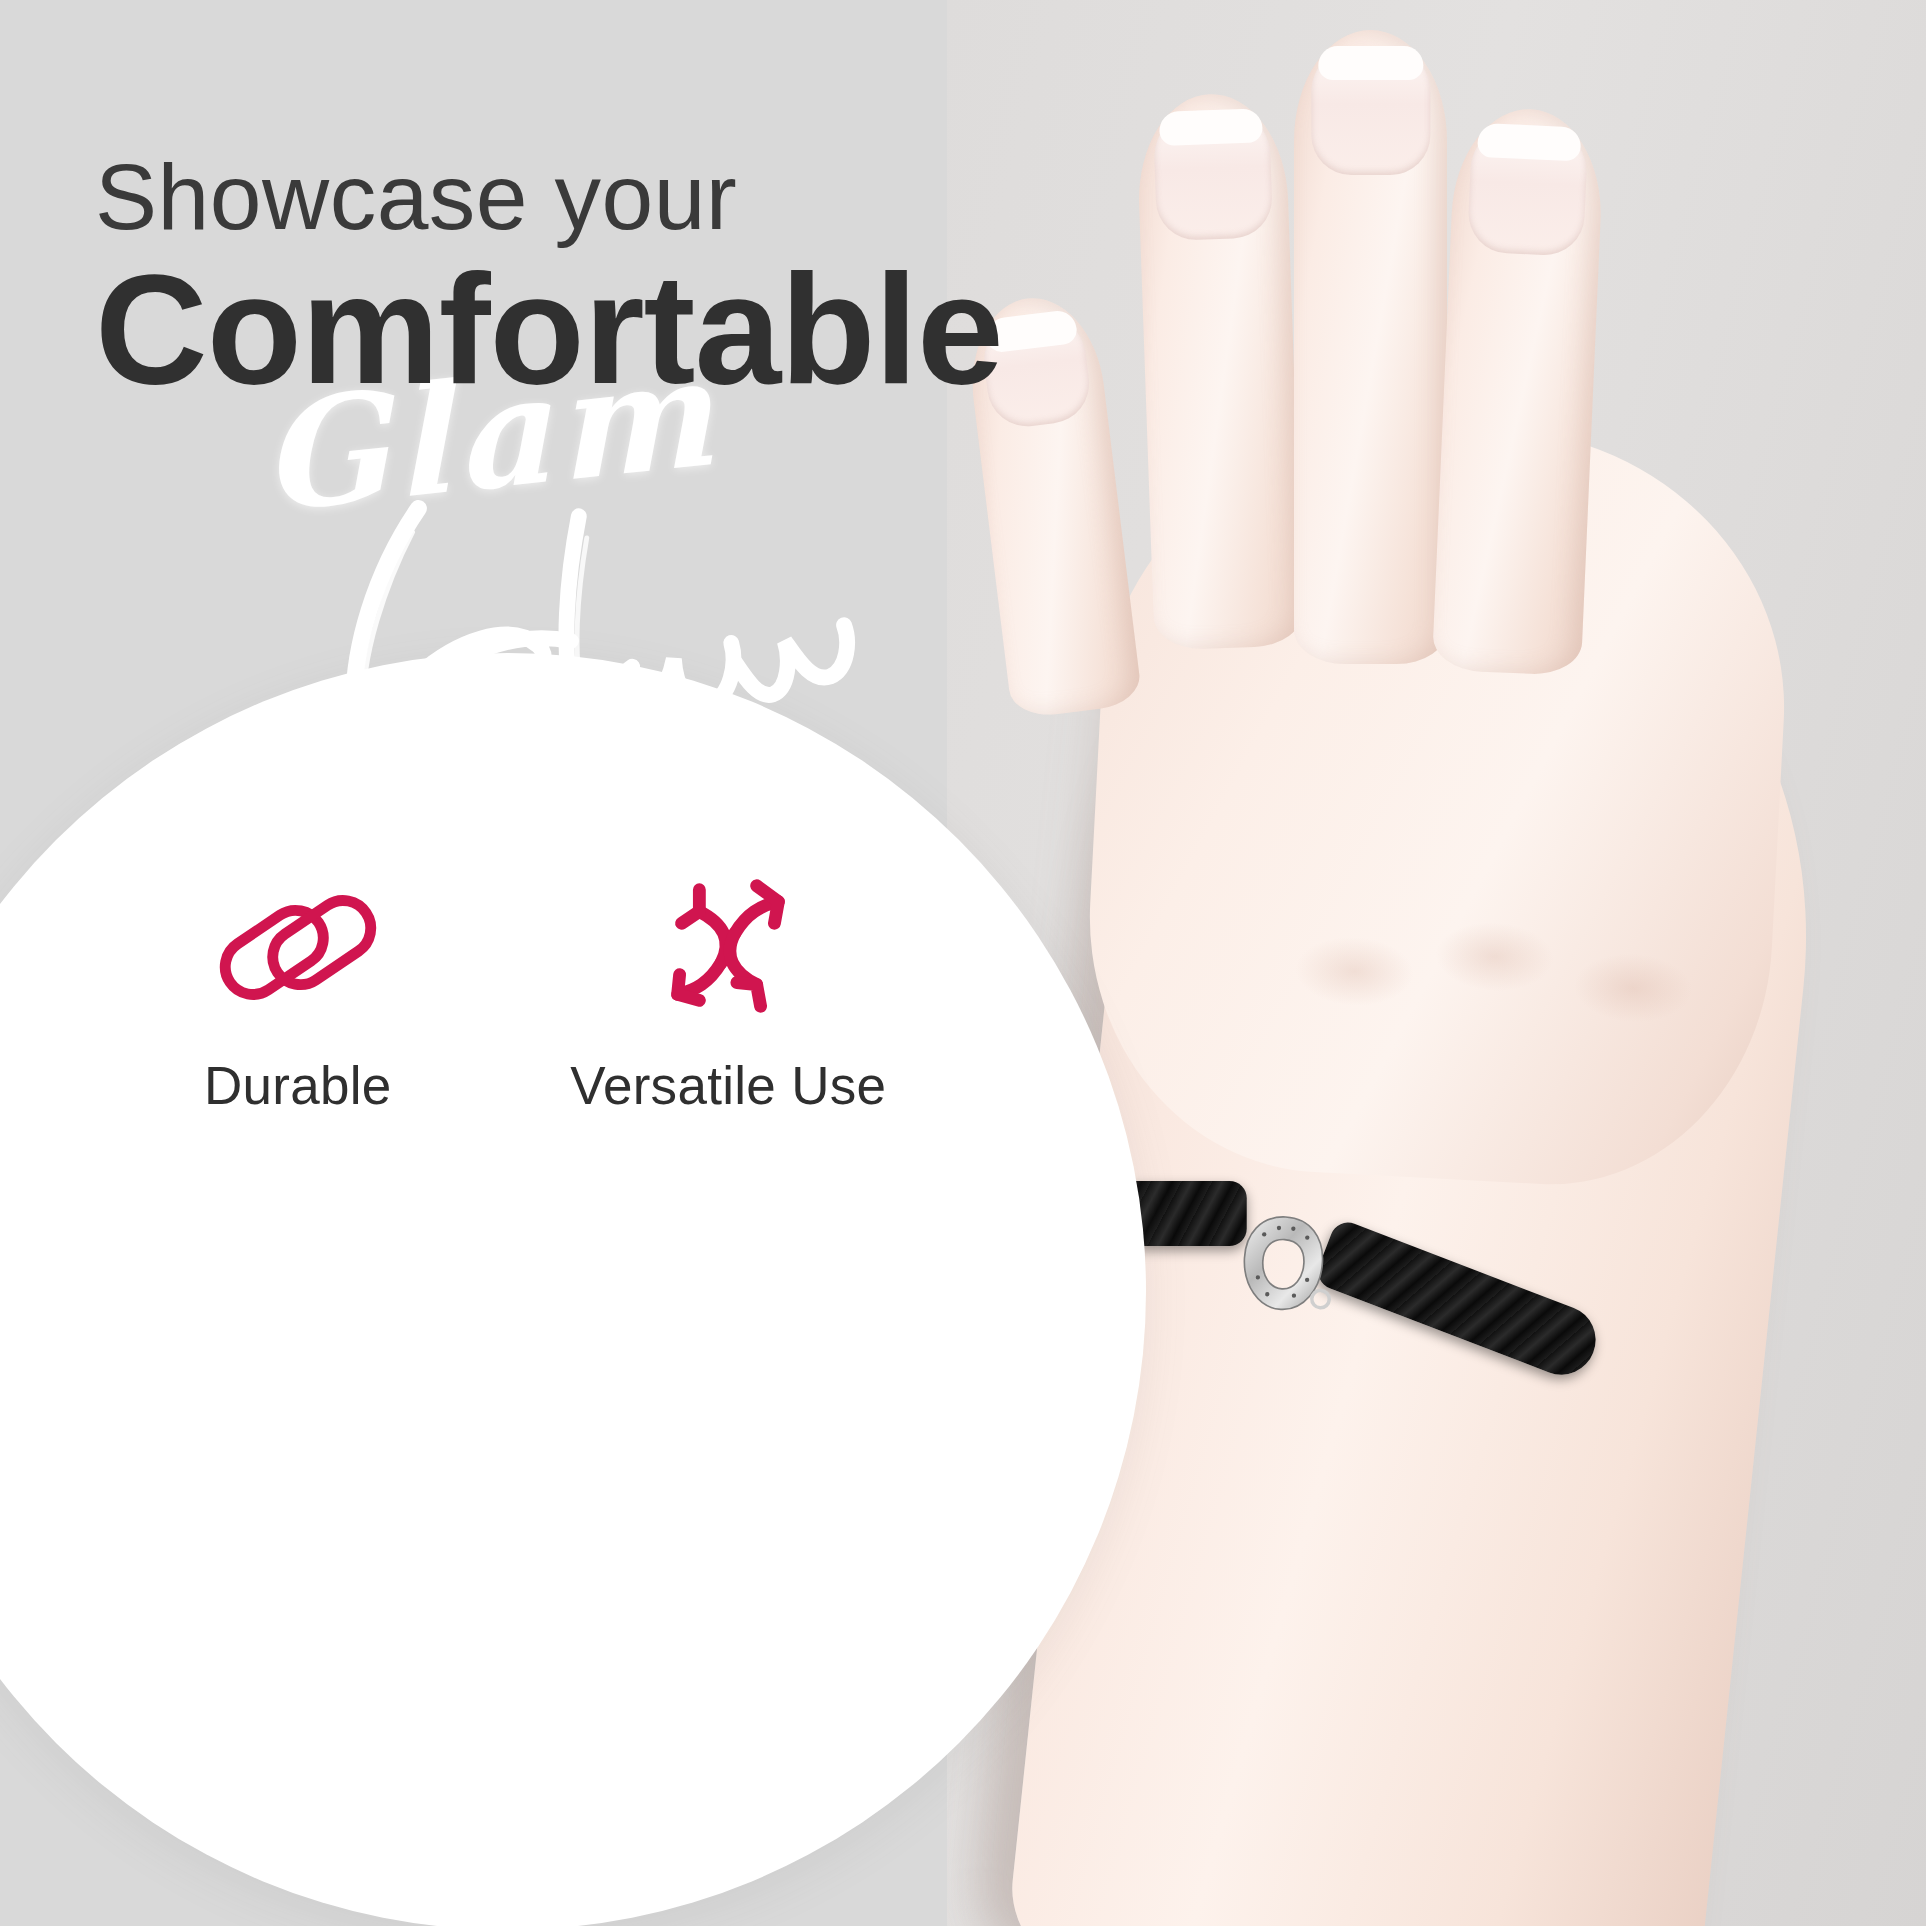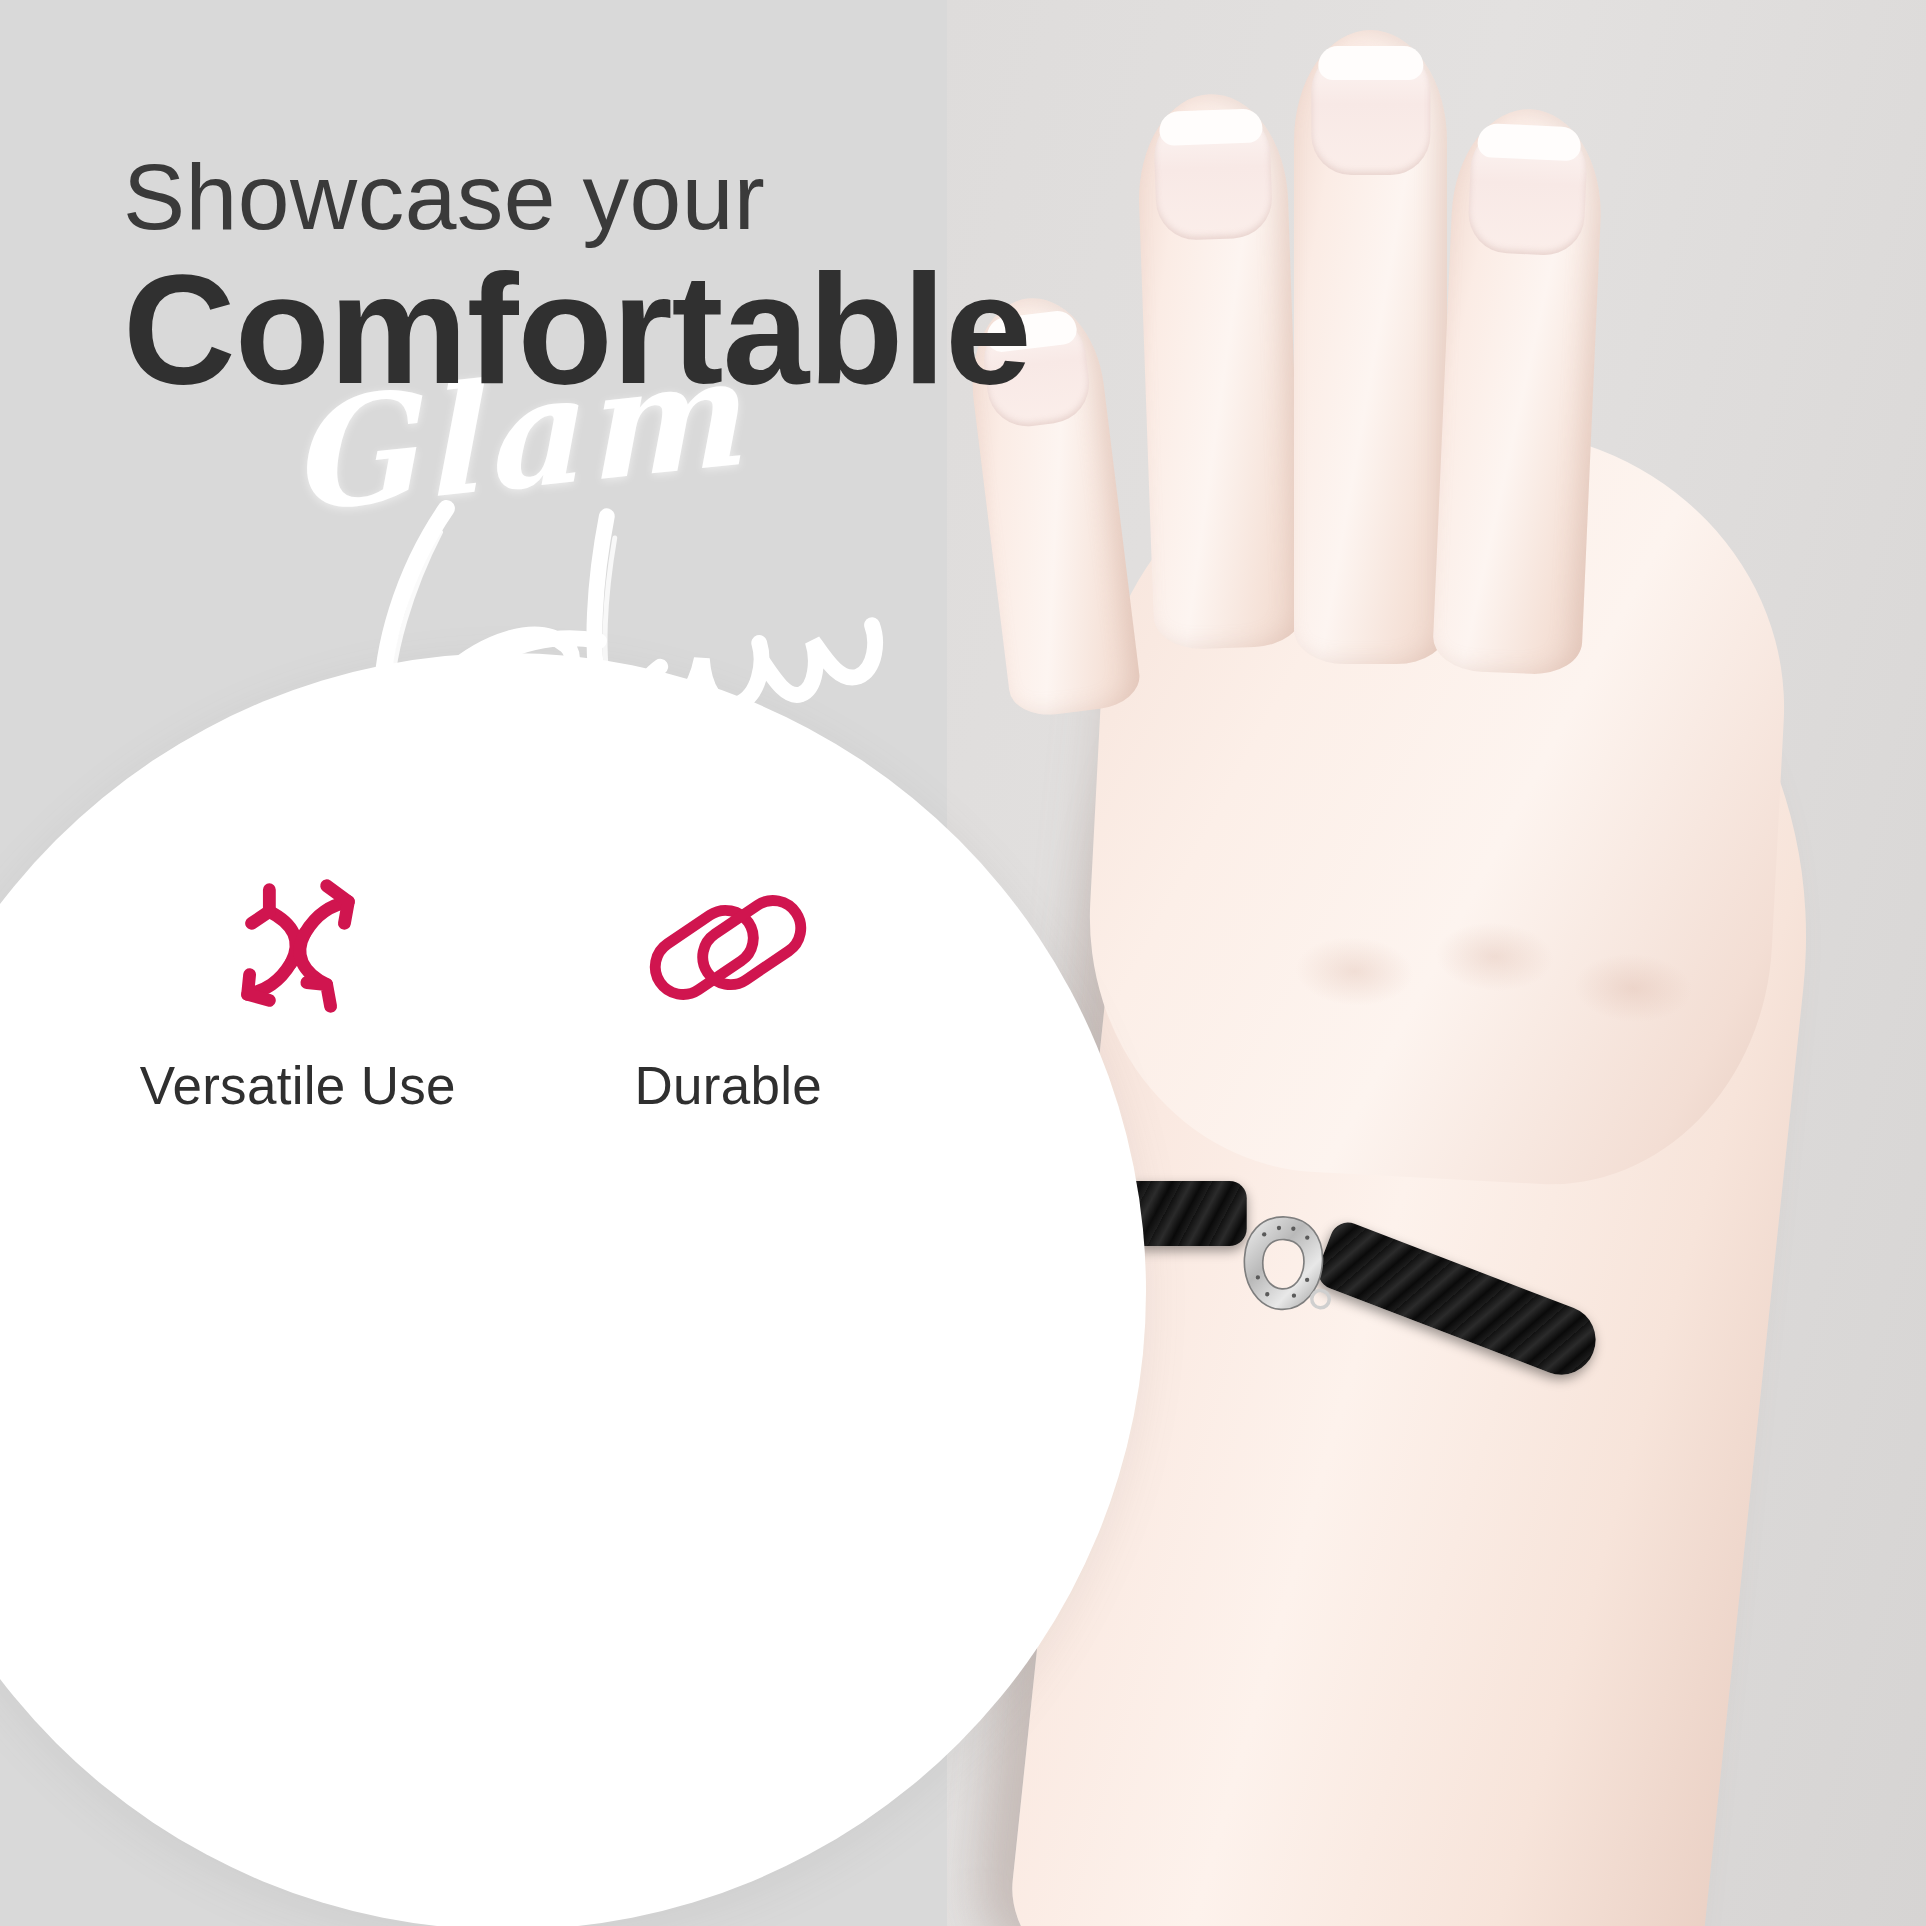--- a/index.html
+++ b/index.html
@@ -108,21 +108,21 @@
     transform:rotate(14deg);
   }
   .horseshoe{
     position:absolute;left:269px;top:12px;
     width:103px;height:111px;
     transform:rotate(-4deg);
   }
 
   
   .headline{
-    position:absolute;left:95px;top:150px;width:1049px;margin-left:28px;
+    position:absolute;left:95px;top:150px;width:1049px;
   }
   .line-1{
     font-size:93px;line-height:1.02;color:#3a3a3a;font-weight:400;
     letter-spacing:0.5px;
   }
   .line-2{
     font-size:156px;line-height:1.0;color:#303030;font-weight:700;
     letter-spacing:-1px;margin-top:6px;position:relative;z-index:2;
   }
   .script-word{
@@ -247,47 +247,47 @@
     </svg>
 
     <div class="script-word">Glam</div>
   </div>
 
   <div class="feature-circle">
     <div class="feature-grid">
 
       <div class="feature">
         <div class="feature-icon">
+          <svg width="178" height="149" viewBox="0 0 180 150">
+            <g fill="none" stroke="#D0154F" stroke-width="11" stroke-linecap="round" stroke-linejoin="round">
+              <rect x="12" y="52" width="108" height="56" rx="28" transform="rotate(-34 66 80)"></rect>
+              <rect x="60" y="42" width="108" height="56" rx="28" transform="rotate(-34 114 70)"></rect>
+            </g>
+          </svg>
+        </div>
+        <div class="feature-label">Durable</div>
+      </div>
+
+      <div class="feature">
+        <div class="feature-icon">
           <svg width="160" height="160" viewBox="0 0 162 162">
             <g fill="none" stroke="#D0154F" stroke-width="13" stroke-linecap="round" stroke-linejoin="round">
               <path d="M74 96 C 62 116 48 124 30 128"></path>
               <path d="M74 96 C 86 74 76 56 52 44"></path>
               <path d="M88 66 C 100 46 114 38 132 34"></path>
               <path d="M88 66 C 76 88 86 106 110 118"></path>
               <polyline points="52,22 52,44 34,56"></polyline>
               <polyline points="110,18 132,34 128,56"></polyline>
               <polyline points="32,108 30,128 52,134"></polyline>
               <polyline points="90,116 110,118 114,140"></polyline>
             </g>
           </svg>
         </div>
         <div class="feature-label">Versatile Use</div>
       </div>
 
-      <div class="feature">
-        <div class="feature-icon">
-          <svg width="178" height="149" viewBox="0 0 180 150">
-            <g fill="none" stroke="#D0154F" stroke-width="11" stroke-linecap="round" stroke-linejoin="round">
-              <rect x="12" y="52" width="108" height="56" rx="28" transform="rotate(-34 66 80)"></rect>
-              <rect x="60" y="42" width="108" height="56" rx="28" transform="rotate(-34 114 70)"></rect>
-            </g>
-          </svg>
-        </div>
-        <div class="feature-label">Durable</div>
-      </div>
-
 
 
     </div>
   </div>
 
 </div>
 
 
 </body></html>

